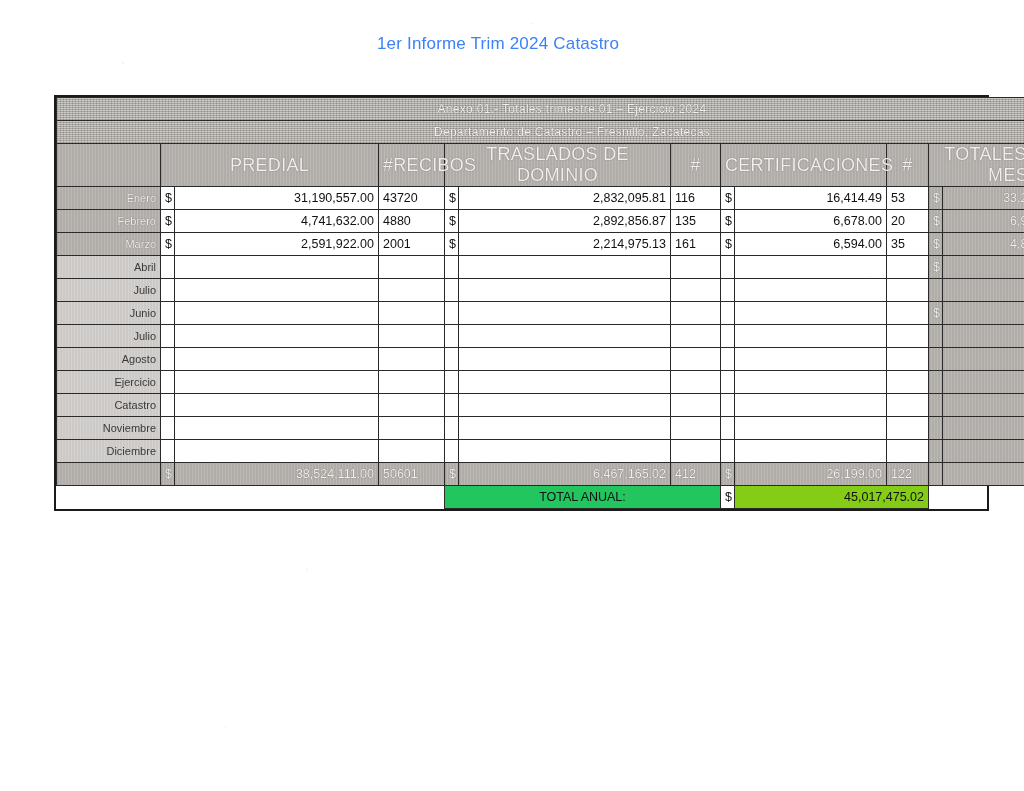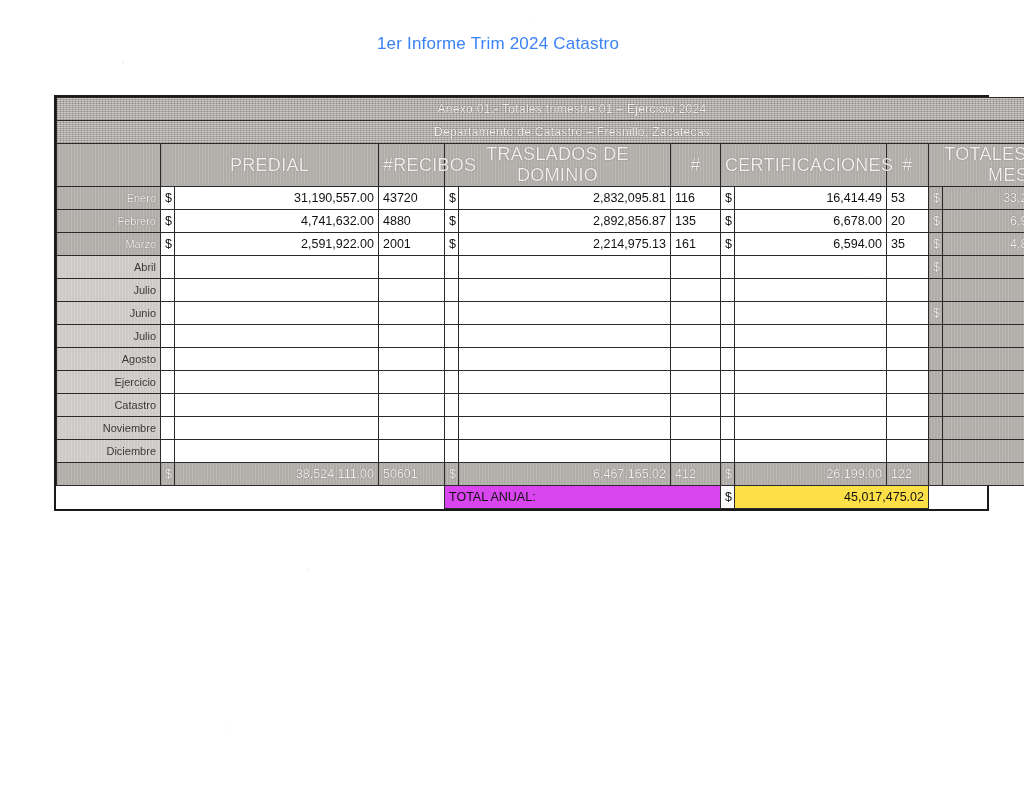--- a/index.html
+++ b/index.html
@@ -113,33 +113,33 @@
     padding-left: 5px;
     width: 14px;
   }
   .empty-row td { height: 23px; }
 
   .total-row td {
     height: 25px;
     font-size: 12.5px;
   }
   .anual-label {
-    text-align: left;
+    text-align: center;
     padding-right: 8px;
     font-weight: bold;
     font-size: 12.5px;
     color: #111;
-    background: #d946ef;
+    background: #22c55e;
   }
   .anual-val {
     text-align: right;
     padding-right: 8px;
     font-size: 12.5px;
     color: #111;
-    background: #fde047;
+    background: #84cc16;
   }
   .nb { border: none !important; }
 </style>
 </head>
 <body>
 
 <div class="scan-noise"></div>
 
 <div class="doc-title">1er Informe Trim 2024 Catastro</div>
 

